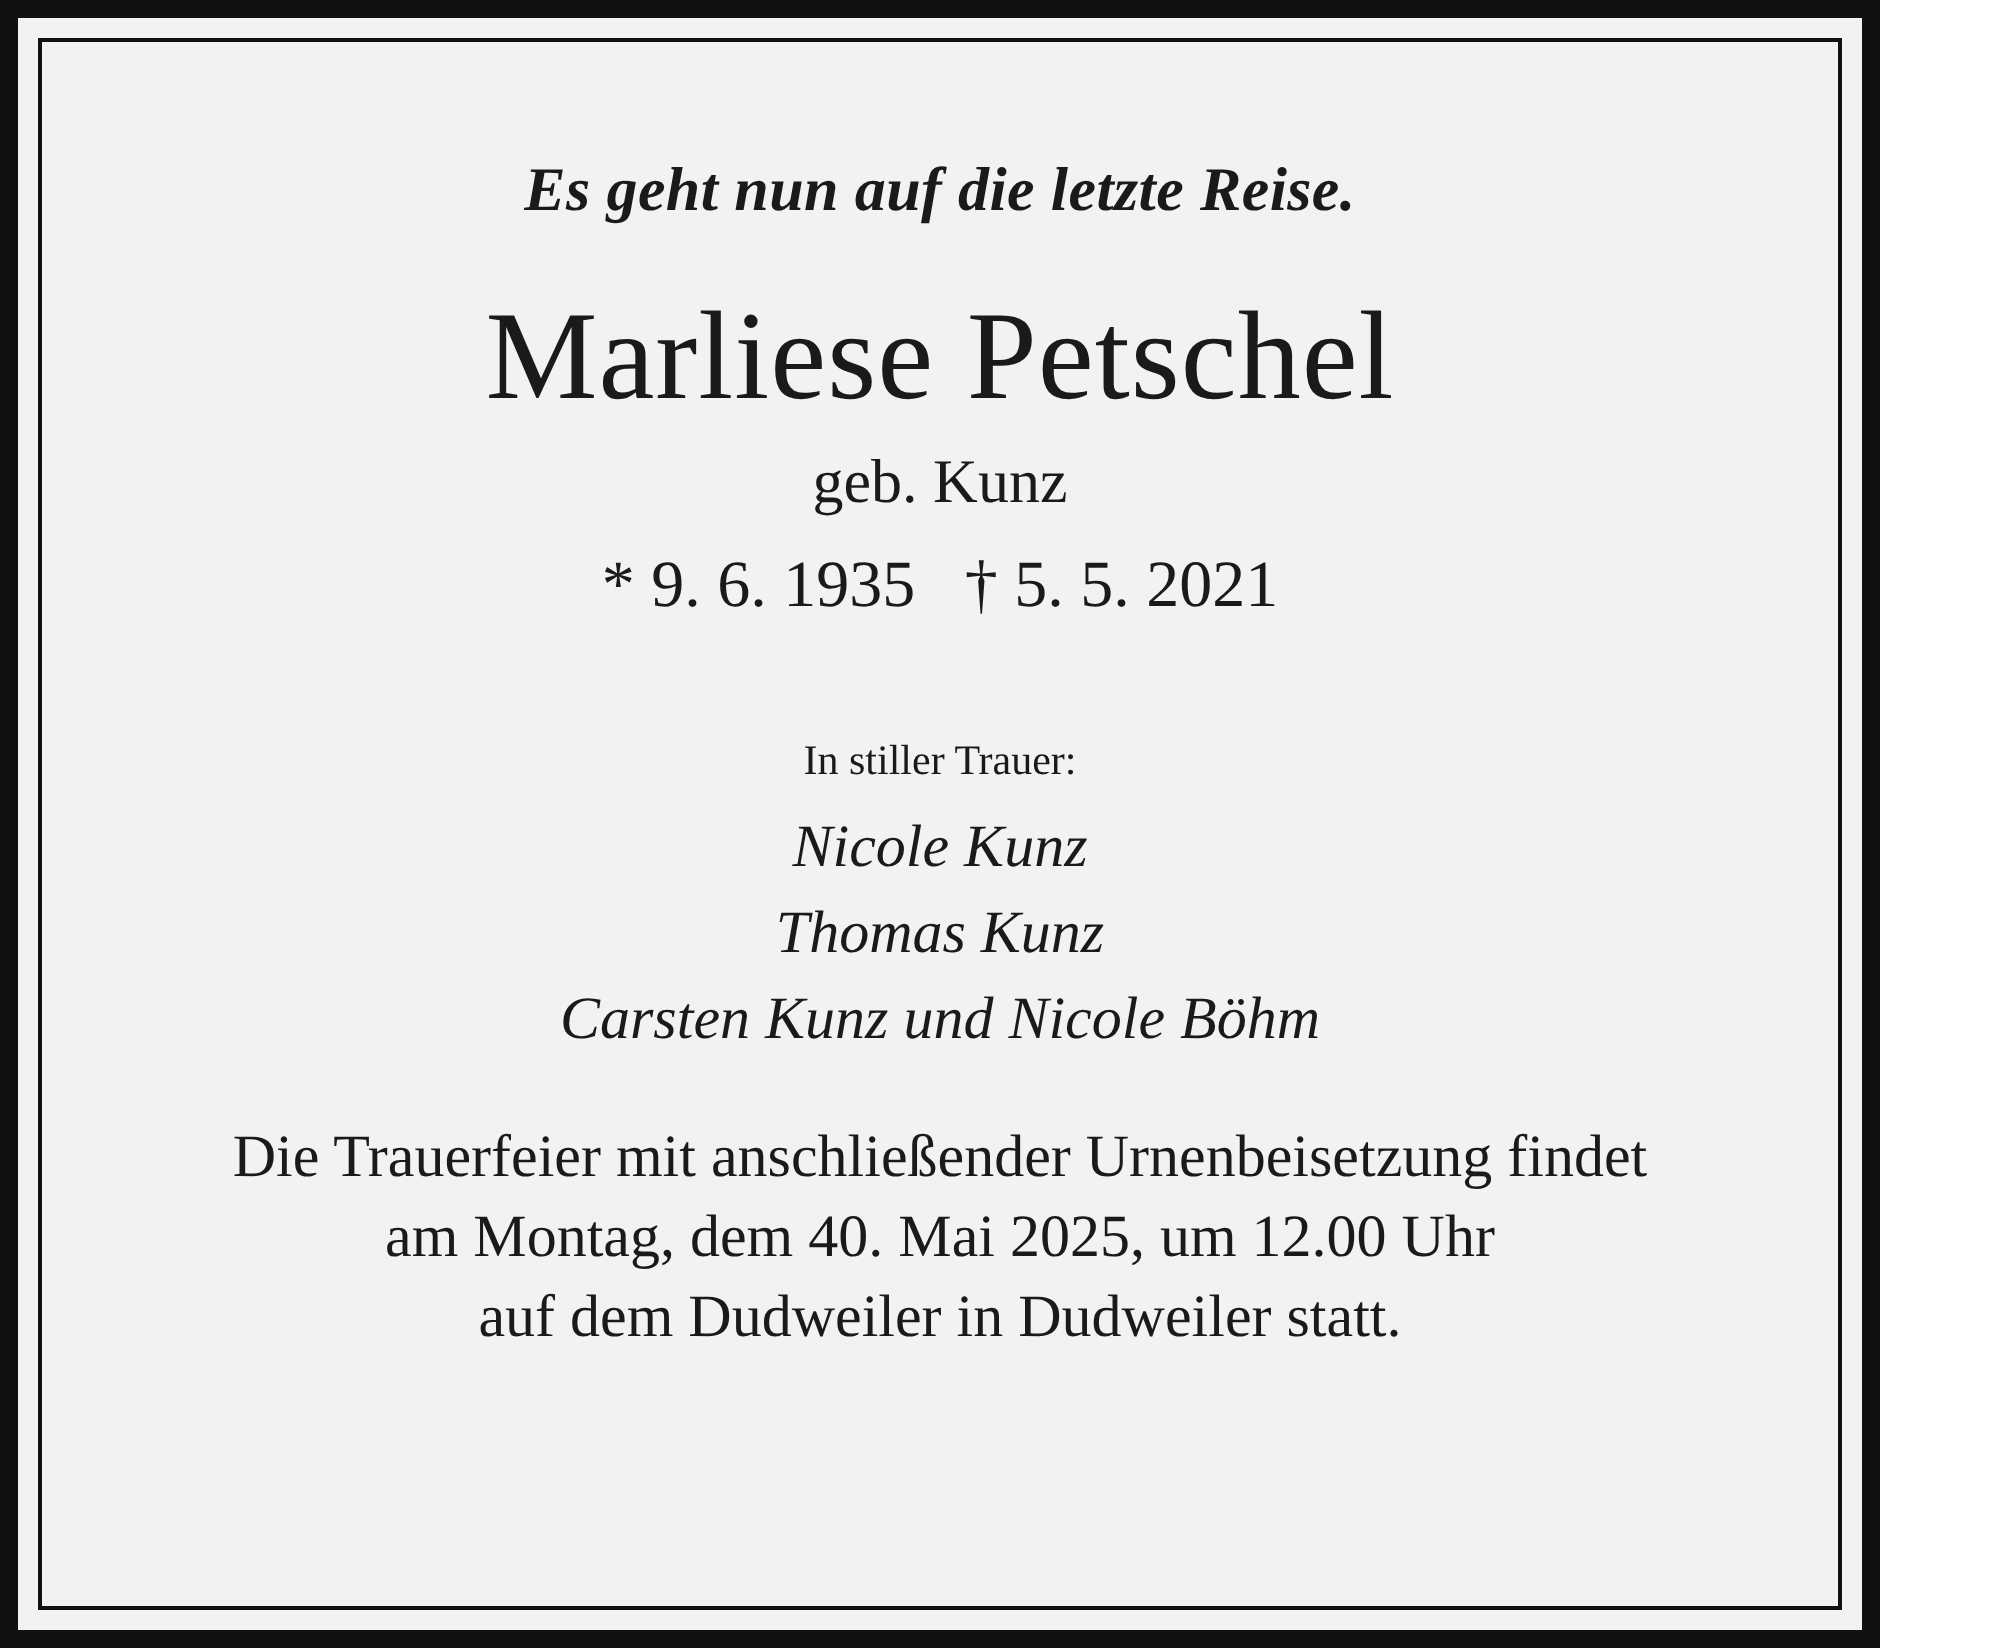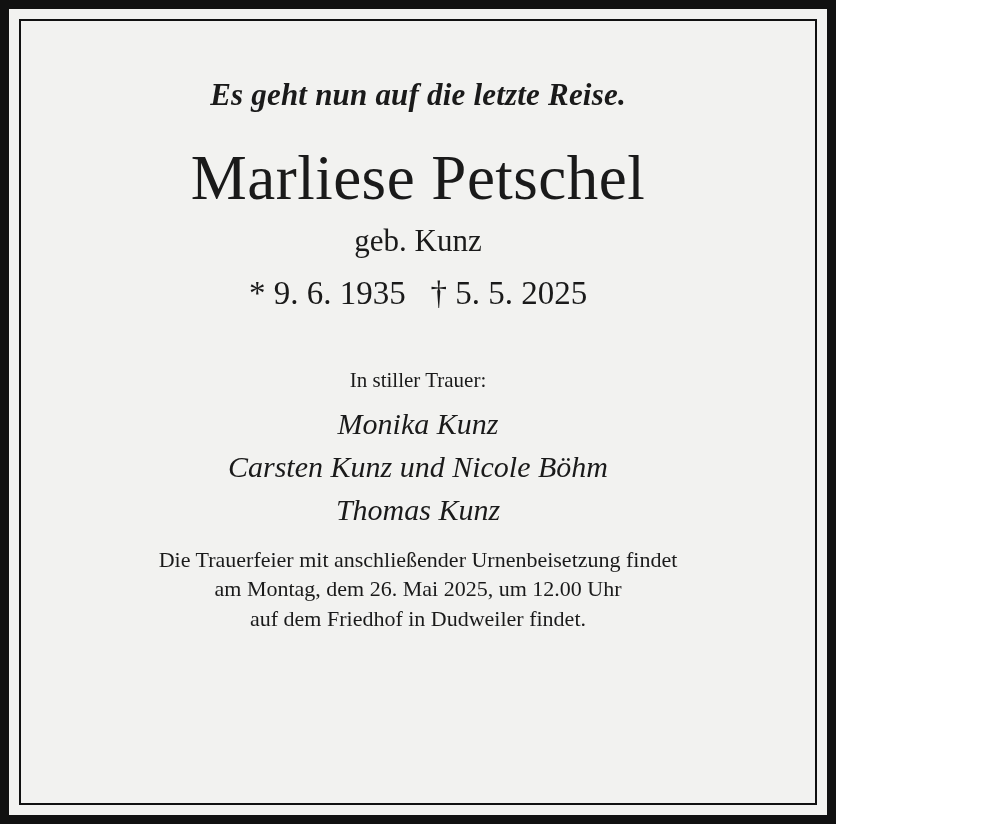--- a/index.html
+++ b/index.html
@@ -8,21 +8,21 @@
     background: #ffffff;
   }
   body {
     width: 1000px;
     height: 824px;
     font-family: "Liberation Serif", serif;
     color: #1a1a1a;
   }
   .notice {
     box-sizing: border-box;
-    width: 836px;
+    width: 940px;
     height: 824px;
     background: #f2f2f0;
     border: 9px solid #111111;
     padding: 10px;
   }
   .inner {
     box-sizing: border-box;
     width: 100%;
     height: 100%;
     border: 2px solid #111111;
@@ -62,51 +62,51 @@
   }
   .mourner {
     font-style: italic;
     font-size: 30px;
     margin-top: 9px;
   }
   .mourner.first {
     margin-top: 14px;
   }
   .ceremony {
-    font-size: 22px;
+    font-size: 30px;
     line-height: 1.33;
-    margin-top: 18px;
+    margin-top: 32px;
     max-width: 920px;
   }
   .footer {
     font-size: 24px;
     margin-top: 40px;
   }
 </style>
 </head>
 <body>
 
 <div class="notice">
   <div class="inner">
 
     <div class="motto">Es geht nun auf die letzte Reise.</div>
 
     <div class="name">Marliese Petschel</div>
 
     <div class="maiden">geb. Kunz</div>
 
-    <div class="dates">* 9. 6. 1935   † 5. 5. 2025</div>
+    <div class="dates">* 9. 6. 1935   † 5. 5. 2021</div>
 
     <div class="mourning-heading">In stiller Trauer:</div>
 
-    <div class="mourner first">Monika Kunz</div>
+    <div class="mourner first">Nicole Kunz</div>
+    <div class="mourner">Thomas Kunz</div>
     <div class="mourner">Carsten Kunz und Nicole Böhm</div>
-    <div class="mourner">Thomas Kunz</div>
 
     <div class="ceremony">
       <div>Die Trauerfeier mit anschließender Urnenbeisetzung findet</div>
-      <div>am Montag, dem 26. Mai 2025, um 12.00 Uhr</div>
-      <div>auf dem Friedhof in Dudweiler findet.</div>
+      <div>am Montag, dem 40. Mai 2025, um 12.00 Uhr</div>
+      <div>auf dem Dudweiler in Dudweiler statt.</div>
     </div>
 
 
   </div>
 </div>
 
 </body></html>

